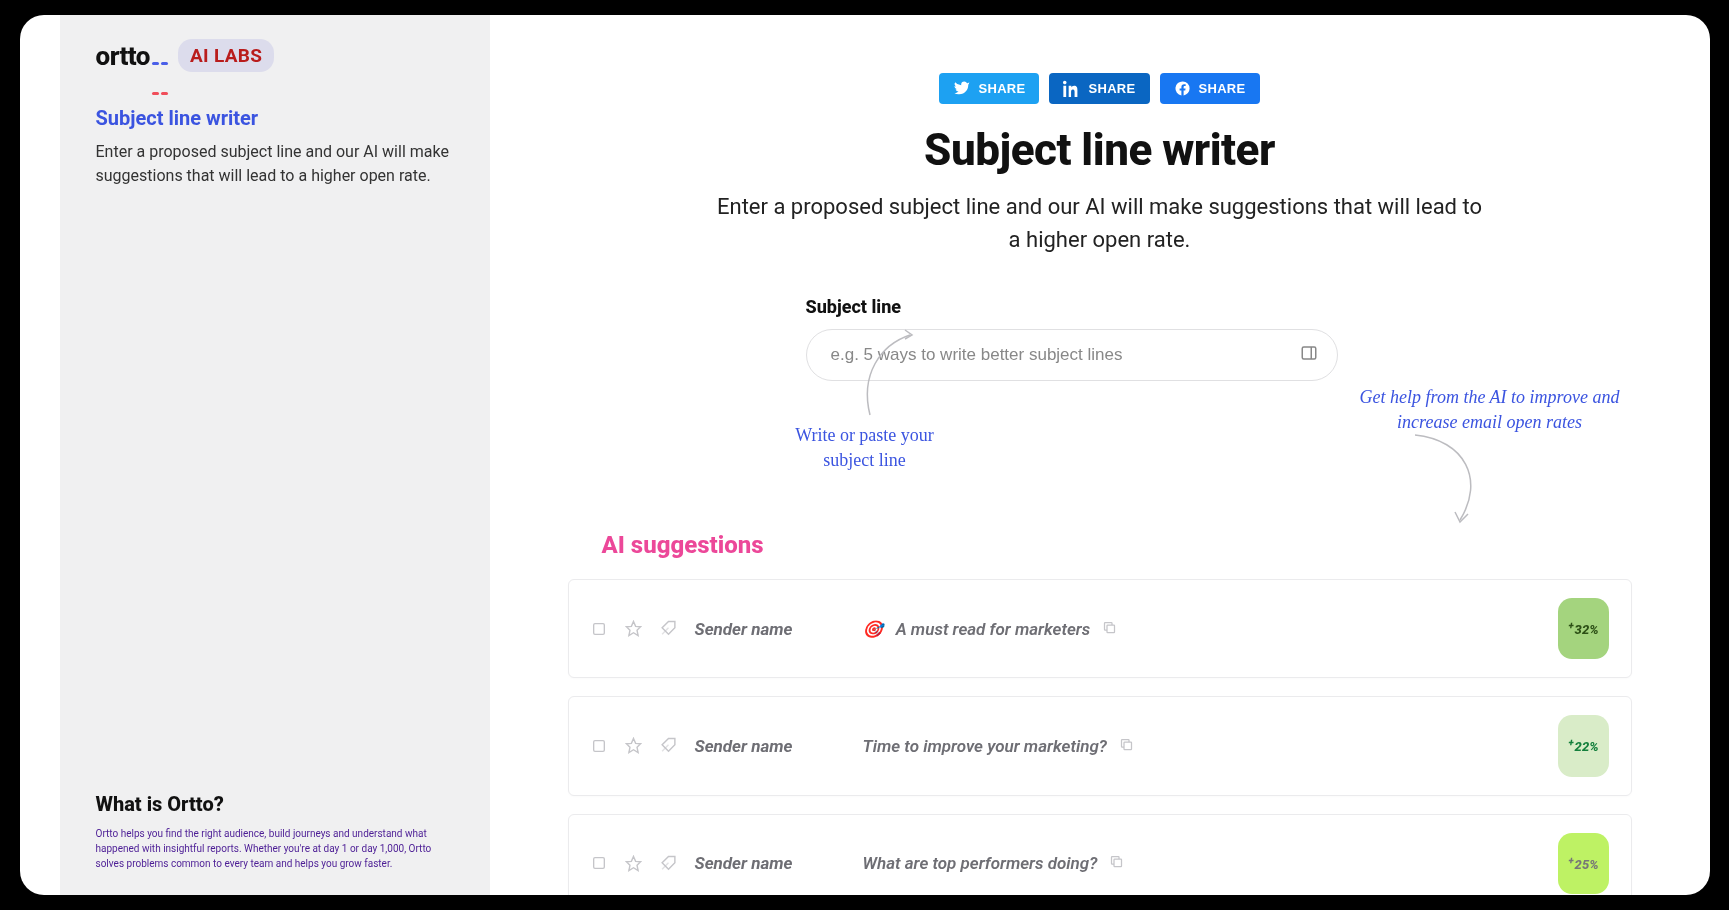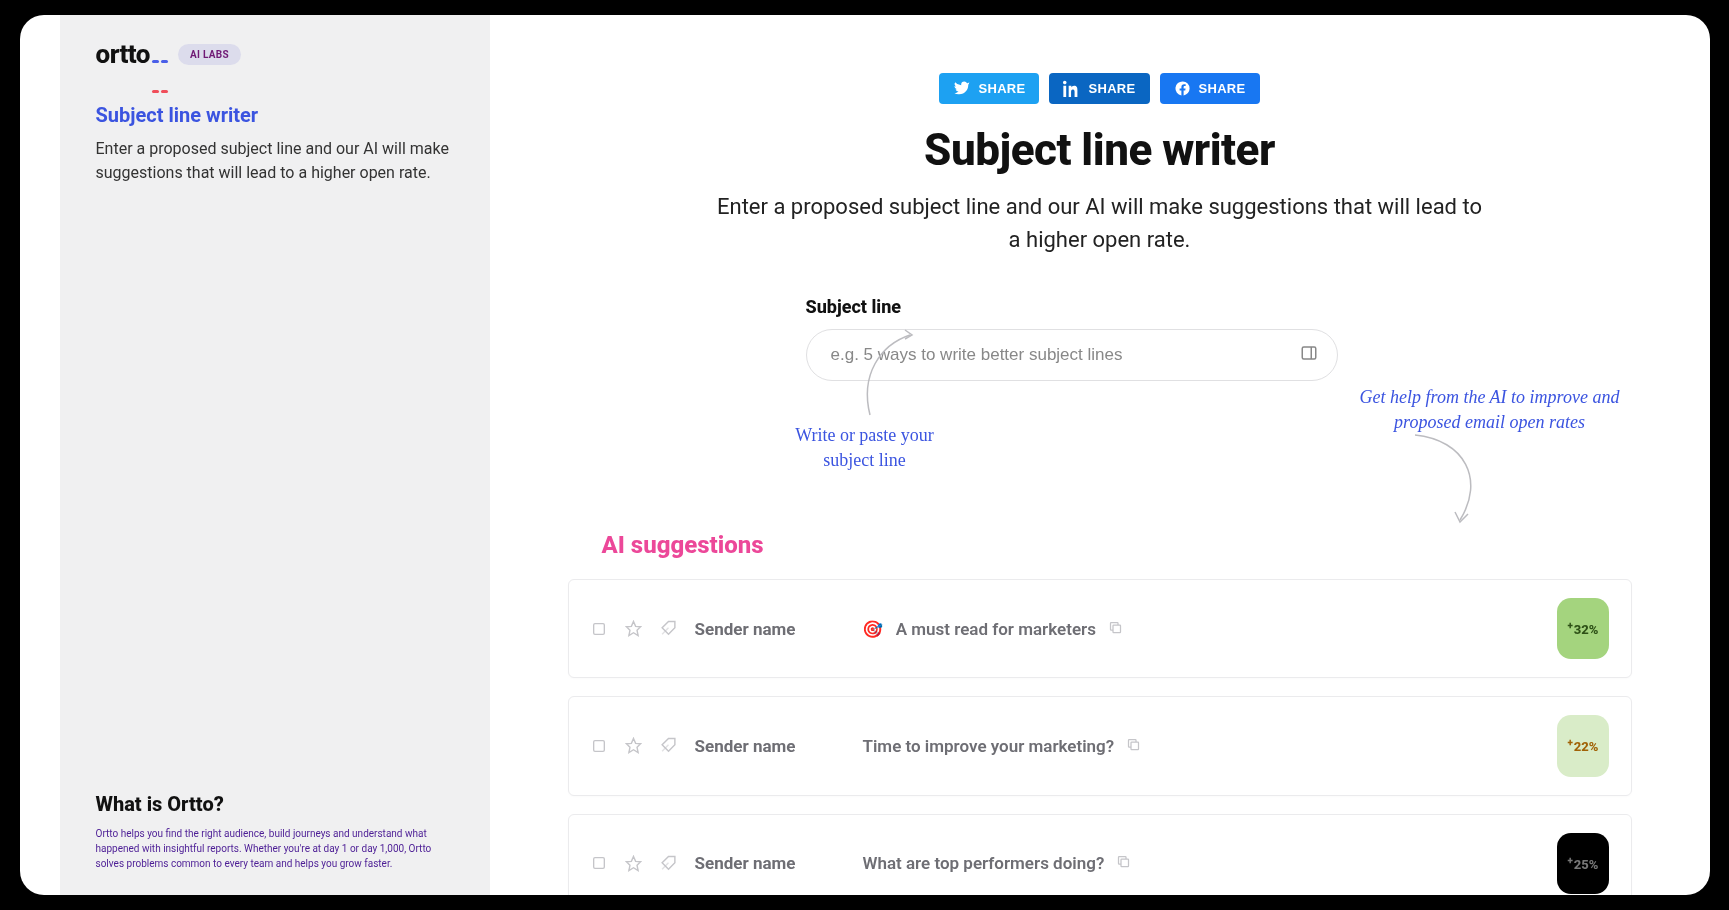--- a/index.html
+++ b/index.html
@@ -54,22 +54,22 @@
     }
     .logo-mark span {
       display: inline-block;
       width: 7px;
       height: 3px;
       border-radius: 2px;
     }
     .logo-mark-col { display:flex; flex-direction:column; gap:2px; }
     .ai-labs-badge {
       background: #dcdcec;
-      color: #701a75;
-      font-size: 10px;
+      color: #b91c1c;
+      font-size: 19px;
       font-weight: 700;
       padding: 5px 12px;
       border-radius: 14px;
       letter-spacing: 0.3px;
     }
     .sidebar-title {
       font-size: 20px;
       font-weight: 700;
       color: #3b54e0;
       margin-bottom: 10px;
@@ -217,20 +217,21 @@
     .suggestion-row {
       display: flex;
       align-items: center;
       background: #fff;
       border: 1px solid #ebebed;
       border-radius: 6px;
       padding: 18px 22px;
       margin: 0 8px 18px 8px;
       gap: 18px;
       box-shadow: 0 1px 2px rgba(0,0,0,0.02);
+      font-style: italic;
     }
     .row-icon {
       color: #c5c5c9;
       display: flex;
       align-items: center;
     }
     .sender-name {
       font-size: 17px;
       font-weight: 700;
       color: #6e6e74;
@@ -246,22 +247,22 @@
       gap: 12px;
     }
     .copy-icon { color: #c5c5c9; }
     .badge {
       font-size: 13px;
       font-weight: 800;
       padding: 22px 10px;
       border-radius: 14px;
     }
     .badge-green-strong { background: #a4d47e; color: #2d5016; }
-    .badge-green-light { background: #d9ecc8; color: #a16207; }
-    .badge-grey { background: #000000; color: #777; }
+    .badge-green-light { background: #d9ecc8; color: #15803d; }
+    .badge-grey { background: #bef264; color: #777; }
     .sup { font-size:10px; vertical-align: super; margin-right:1px; }
   </style>
 </head>
 <body>
 
 <div class="frame">
   <aside class="sidebar">
     <div class="logo-row">
       <span class="logo-text">
         <span>ortto</span><span class="logo-mark">
@@ -318,21 +319,21 @@
     <svg class="arrow-left" viewBox="0 0 70 100" fill="none" stroke="#bcbcc0" stroke-width="1.5">
         <path d="M60 10 C 30 20, 10 50, 20 90"></path>
         <path d="M55 5 L 62 10 L 55 14" fill="none"></path>
       </svg>
     <svg class="arrow-right" viewBox="0 0 90 100" fill="none" stroke="#bcbcc0" stroke-width="1.5">
         <path d="M10 5 C 60 10, 80 50, 55 90"></path>
         <path d="M50 82 L 55 92 L 63 84" fill="none"></path>
       </svg>
 
     <div class="hint-left">Write or paste your subject line</div>
-    <div class="hint-right">Get help from the AI to improve and proposed email open rates</div>
+    <div class="hint-right">Get help from the AI to improve and increase email open rates</div>
 
     <div class="suggestions-block">
       <h3 class="suggestions-title">AI suggestions</h3>
       <div id="suggestions-container">
           <div class="suggestion-row">
             <span class="row-icon">
               <svg width="16" height="16" viewBox="0 0 24 24" fill="none" stroke="currentColor" stroke-width="2">
                 <rect x="4" y="4" width="16" height="16" rx="2"></rect>
               </svg>
             </span>

